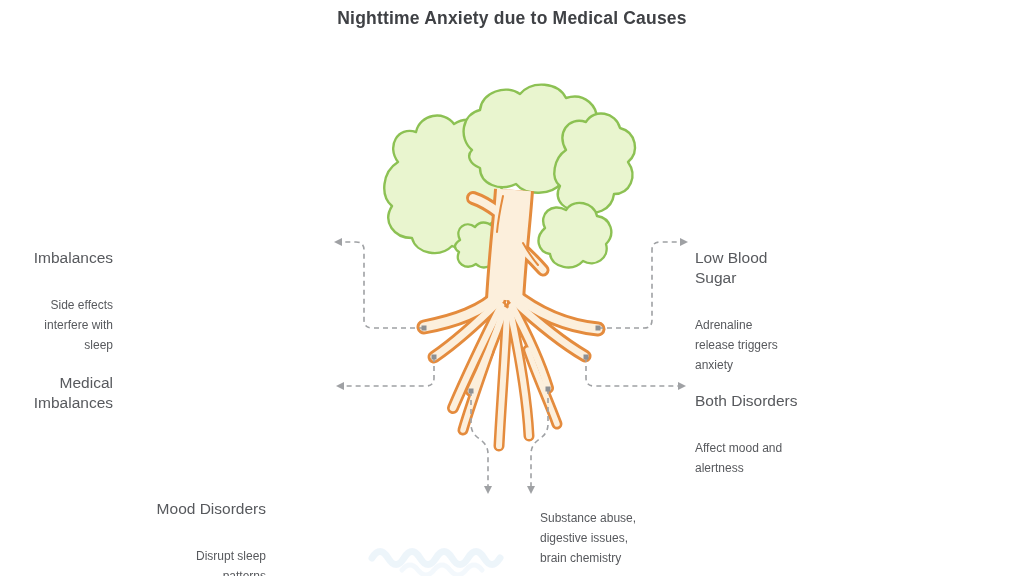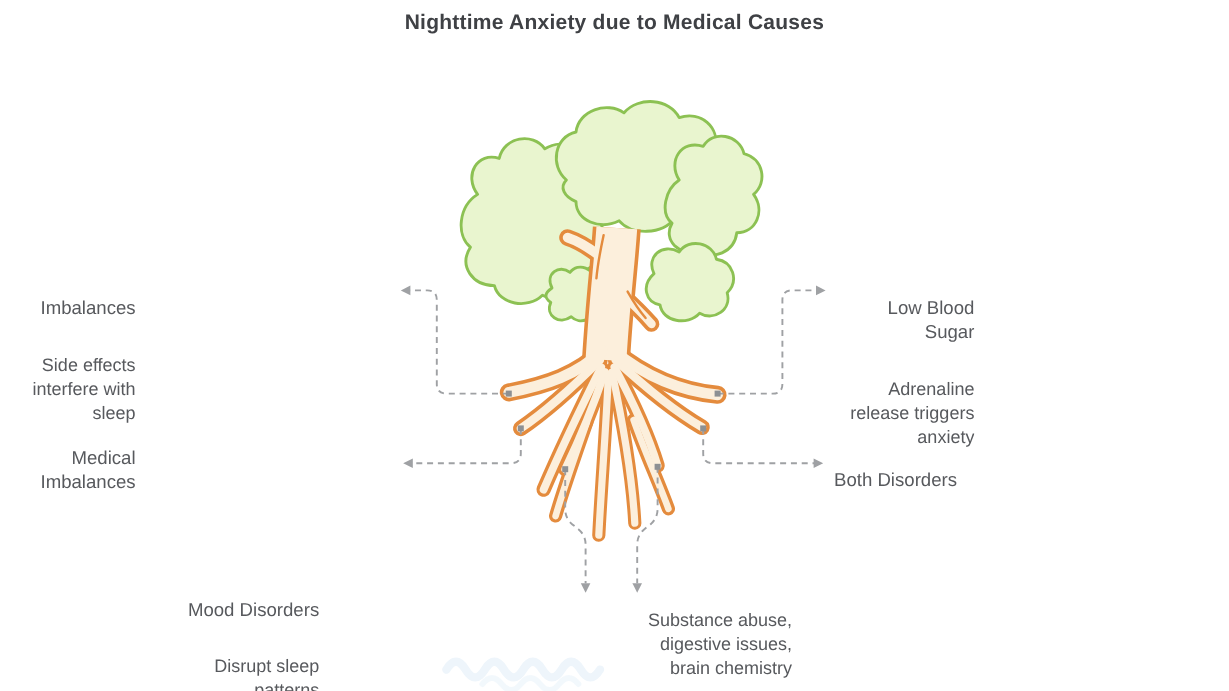--- a/index.html
+++ b/index.html
@@ -18,26 +18,26 @@
   body{background:var(--bg);font-family:"Liberation Sans", sans-serif;}
   .canvas{
     position:relative;width:812px;height:576px;background:var(--bg);overflow:hidden;
   }
   .diagram-title{
     position:absolute;top:8px;left:0;width:1024px;text-align:center;
     font-size:17.5px;font-weight:bold;color:var(--title-color);letter-spacing:.2px;
   }
   .node{position:absolute;white-space:pre-line;}
   .node.align-right{text-align:right;}
-  .node.align-left{text-align:right;}
+  .node.align-left{text-align:left;}
   .node-label{
     font-size:15.5px;line-height:20px;color:var(--text-color);white-space:pre-line;
   }
   .node-desc{
-    margin-top:9px;font-size:15px;line-height:20px;color:var(--text-color);white-space:pre-line;
+    margin-top:9px;font-size:12px;line-height:20px;color:var(--text-color);white-space:pre-line;
   }
   svg.scene{position:absolute;top:0;left:0;}
   .blob{fill:var(--foliage-fill);stroke:var(--foliage-stroke);stroke-width:2.4;stroke-linejoin:round;}
   .wood-out{stroke:var(--trunk-stroke);fill:none;stroke-linecap:round;stroke-linejoin:round;}
   .wood-in{stroke:var(--trunk-fill);fill:none;stroke-linecap:round;stroke-linejoin:round;}
   .flat{stroke-linecap:butt;}
   .crease{stroke:var(--trunk-stroke);stroke-width:2;fill:none;stroke-linecap:round;}
   .connector{stroke:var(--connector);stroke-width:1.6;stroke-dasharray:5 4;fill:none;}
   .arrow{fill:var(--connector);stroke:none;}
   .dot{fill:var(--dot);stroke:none;}
@@ -189,20 +189,22 @@
 anxiety</div>
   </div>
 
   <div class="node align-right" style="top:355px; right:699px;">
     <div class="node-label">Medical
 Imbalances</div>
   </div>
 
   <div class="node align-left" style="top:373px; left:695px;">
     <div class="node-label">Both Disorders</div>
+    <div class="node-desc">Affect mood and
+alertness</div>
   </div>
 
   <div class="node align-right" style="top:481px; right:546px;">
     <div class="node-label">Mood Disorders</div>
     <div class="node-desc">Disrupt sleep
 patterns</div>
   </div>
 
   <div class="node align-left" style="top:481px; left:540px;">
     <div class="node-desc">Substance abuse,

